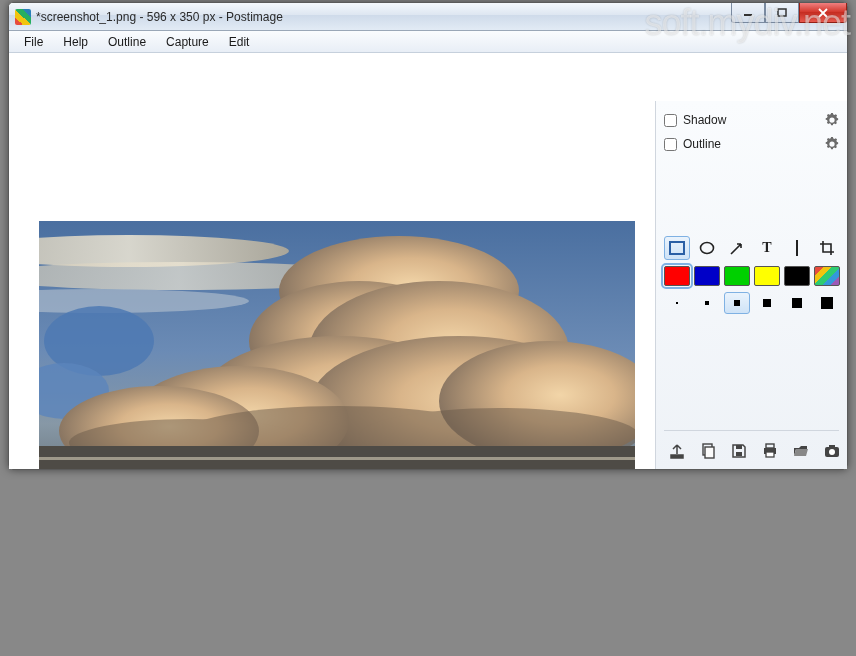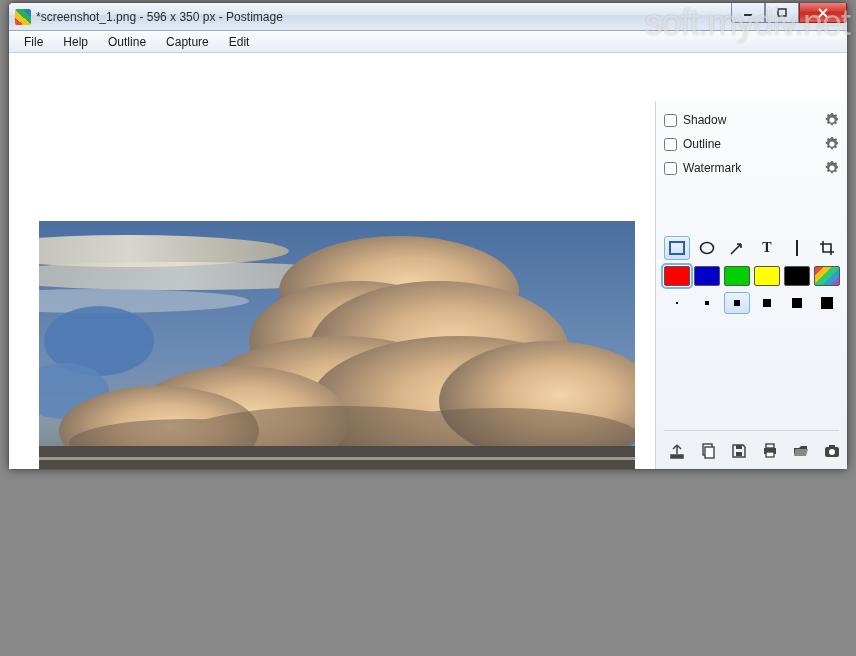--- a/index.html
+++ b/index.html
@@ -268,27 +268,20 @@
             <path fill="currentColor" d="M8 5a3 3 0 100 6 3 3 0 000-6zm7 3l-1.6.5c-.1.5-.3 1-.6 1.4l.8 1.5-1.4 1.4-1.5-.8c-.4.3-.9.5-1.4.6L9 14H7l-.5-1.6c-.5-.1-1-.3-1.4-.6l-1.5.8L2.2 11l.8-1.5C2.7 9.1 2.5 8.6 2.4 8.1L.8 7.6V6l1.6-.5c.1-.5.3-1 .6-1.4L2.2 2.6 3.6 1.2l1.5.8c.4-.3.9-.5 1.4-.6L7 0h2l.5 1.6c.5.1 1 .3 1.4.6l1.5-.8 1.4 1.4-.8 1.5c.3.4.5.9.6 1.4L15 6v2z"></path>
           </svg>
       </div>
       <div class="opt-row">
         <input type="checkbox" style="">
         <span class="lbl">Outline</span>
         <svg class="gear" viewBox="0 0 16 16">
             <path fill="currentColor" d="M8 5a3 3 0 100 6 3 3 0 000-6zm7 3l-1.6.5c-.1.5-.3 1-.6 1.4l.8 1.5-1.4 1.4-1.5-.8c-.4.3-.9.5-1.4.6L9 14H7l-.5-1.6c-.5-.1-1-.3-1.4-.6l-1.5.8L2.2 11l.8-1.5C2.7 9.1 2.5 8.6 2.4 8.1L.8 7.6V6l1.6-.5c.1-.5.3-1 .6-1.4L2.2 2.6 3.6 1.2l1.5.8c.4-.3.9-.5 1.4-.6L7 0h2l.5 1.6c.5.1 1 .3 1.4.6l1.5-.8 1.4 1.4-.8 1.5c.3.4.5.9.6 1.4L15 6v2z"></path>
           </svg>
       </div>
-      <div class="opt-row">
-        <input type="checkbox" style="">
-        <span class="lbl">Watermark</span>
-        <svg class="gear" viewBox="0 0 16 16">
-            <path fill="currentColor" d="M8 5a3 3 0 100 6 3 3 0 000-6zm7 3l-1.6.5c-.1.5-.3 1-.6 1.4l.8 1.5-1.4 1.4-1.5-.8c-.4.3-.9.5-1.4.6L9 14H7l-.5-1.6c-.5-.1-1-.3-1.4-.6l-1.5.8L2.2 11l.8-1.5C2.7 9.1 2.5 8.6 2.4 8.1L.8 7.6V6l1.6-.5c.1-.5.3-1 .6-1.4L2.2 2.6 3.6 1.2l1.5.8c.4-.3.9-.5 1.4-.6L7 0h2l.5 1.6c.5.1 1 .3 1.4.6l1.5-.8 1.4 1.4-.8 1.5c.3.4.5.9.6 1.4L15 6v2z"></path>
-          </svg>
-      </div>
 
       <div class="spacer"></div>
 
       <div class="tool-grid">
         <div class="tbtn selected">
             <svg width="16" height="14">
               <rect x="1" y="1" width="14" height="12" fill="none" stroke="#2a5fa5" stroke-width="2"></rect>
             </svg>
           </div>
         <div class="tbtn">

